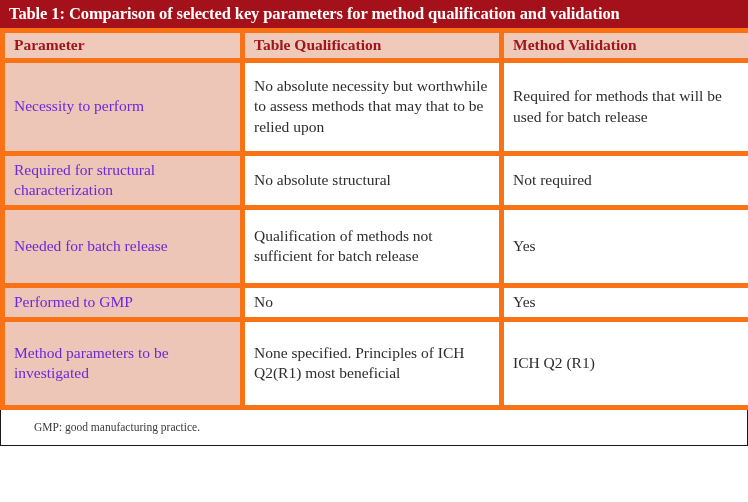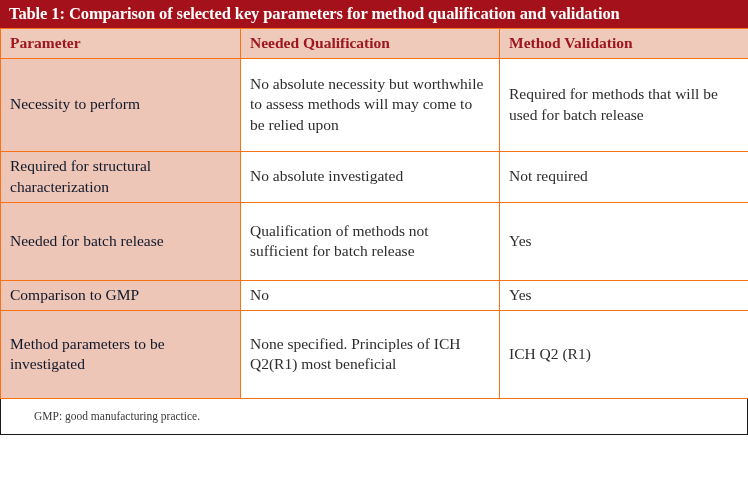--- a/index.html
+++ b/index.html
@@ -46,41 +46,41 @@
     width: 748px;
     table-layout: fixed;
     border-top: 1px solid #000000;
   }
   table.cmp col.c1 { width: 240px; }
   table.cmp col.c2 { width: 259px; }
   table.cmp col.c3 { width: 249px; }
 
   table.cmp th,
   table.cmp td {
-    border: 1px solid #f97316;
+    border: 5px solid #f97316;
     vertical-align: middle;
     padding: 4px 9px 5px 9px;
     box-sizing: border-box;
     margin-top: 9px;
   }
   table.cmp tr.header-row th {
     background: #efc9b9;
     color: #9d1620;
     font-weight: bold;
     font-size: 15.5px;
     height: 30px;
     padding-top: 2px;
     padding-bottom: 3px;
     text-align: left;
     white-space: nowrap;
   }
 
   table.cmp td.param-cell {
     background: #eec6b7;
-    color: #0f172a;
+    color: #6d28d9;
     font-size: 15.5px;
     line-height: 1.30;
   }
   table.cmp td.value-cell {
     background: #ffffff;
     color: #2d2d2d;
     font-size: 15.5px;
     line-height: 1.30;
   }
 
@@ -117,42 +117,42 @@
 
   <table class="cmp">
     <colgroup>
       <col class="c1">
         <col class="c2">
         <col class="c3">
     </colgroup>
     <thead>
       <tr class="header-row">
         <th>Parameter</th>
-        <th>Needed Qualification</th>
+        <th>Table Qualification</th>
         <th>Method Validation</th>
       </tr>
     </thead>
     <tbody>
       <tr class="r-necessity">
         <td class="param-cell">Necessity to perform</td>
-        <td class="value-cell">No absolute necessity but worthwhile to assess methods will may come to be relied upon</td>
+        <td class="value-cell">No absolute necessity but worthwhile to assess methods that may that to be relied upon</td>
         <td class="value-cell">Required for methods that will be used for batch release</td>
       </tr>
       <tr class="r-structural">
         <td class="param-cell">Required for structural characterization</td>
-        <td class="value-cell">No absolute investigated</td>
+        <td class="value-cell">No absolute structural</td>
         <td class="value-cell">Not required</td>
       </tr>
       <tr class="r-batch">
         <td class="param-cell">Needed for batch release</td>
         <td class="value-cell">Qualification of methods not sufficient for batch release</td>
         <td class="value-cell">Yes</td>
       </tr>
       <tr class="r-gmp">
-        <td class="param-cell">Comparison to GMP</td>
+        <td class="param-cell">Performed to GMP</td>
         <td class="value-cell">No</td>
         <td class="value-cell">Yes</td>
       </tr>
       <tr class="r-methodparam">
         <td class="param-cell">Method parameters to be investigated</td>
         <td class="value-cell">None specified. Principles of ICH Q2(R1) most beneficial</td>
         <td class="value-cell">ICH Q2 (R1)</td>
       </tr>
     </tbody>
   </table>

